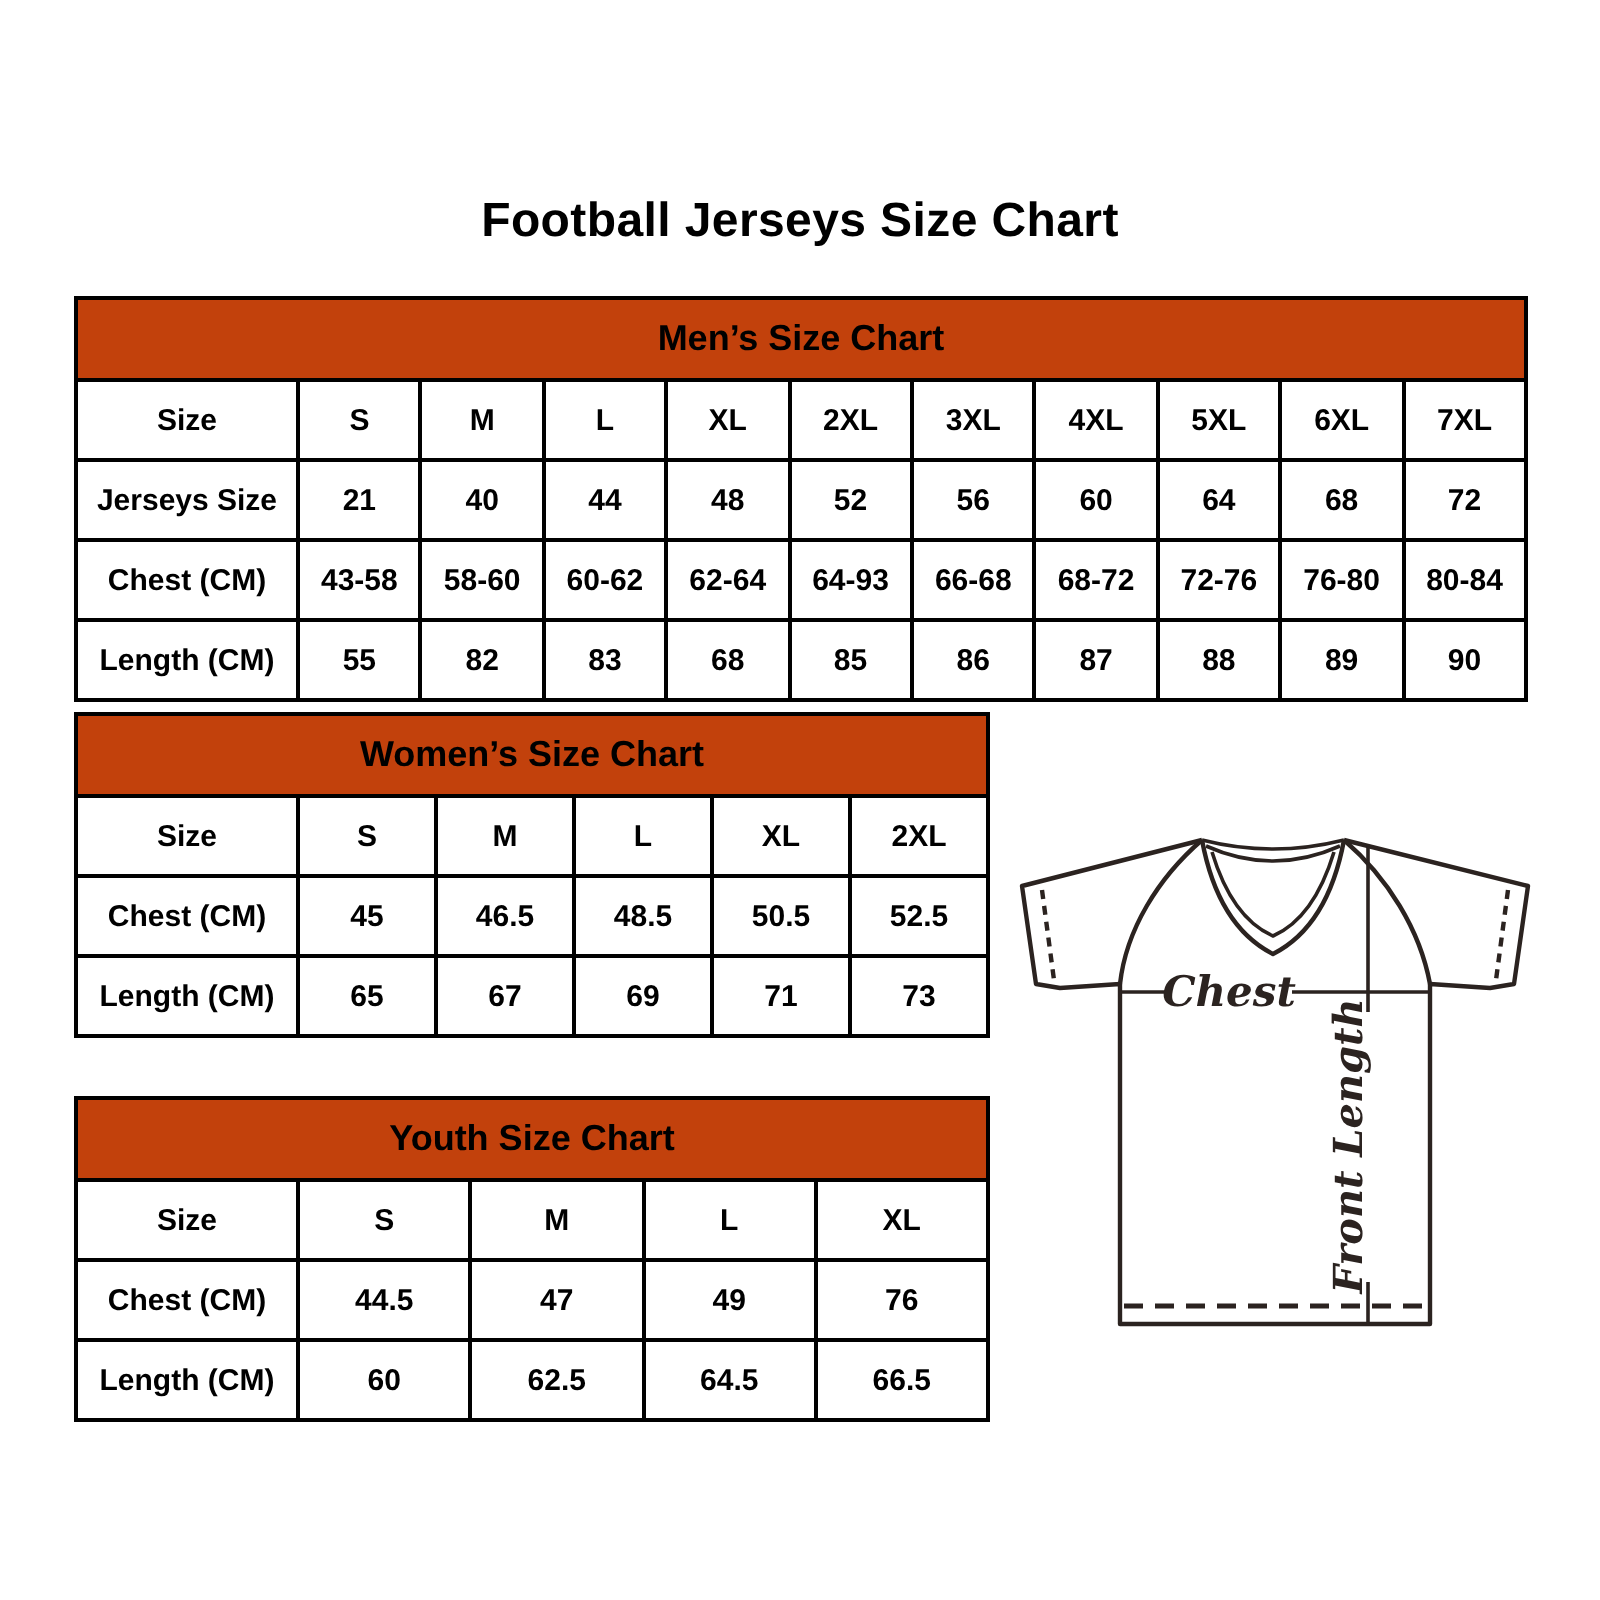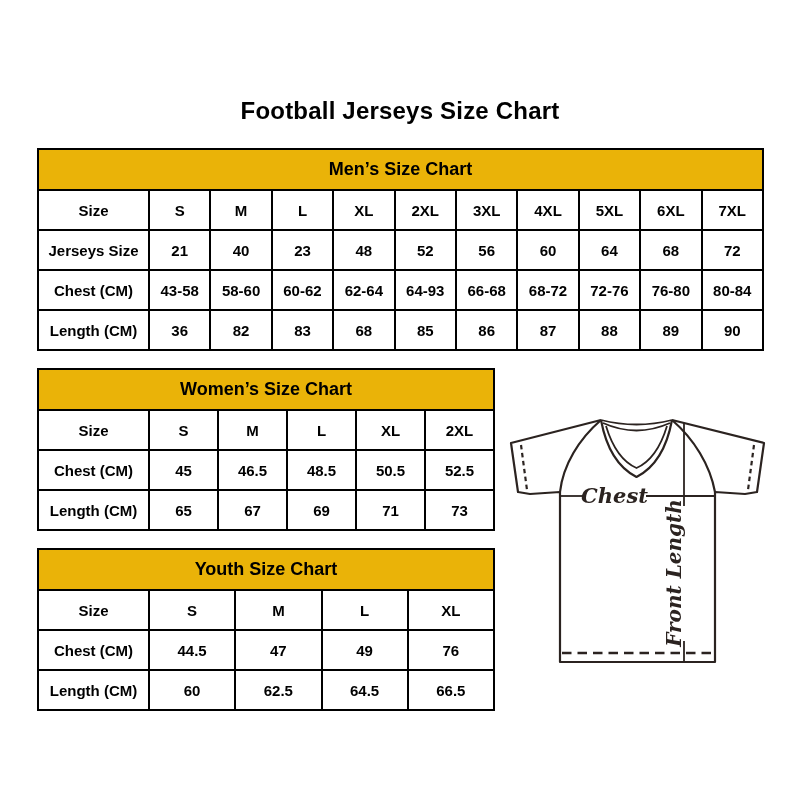--- a/index.html
+++ b/index.html
@@ -37,26 +37,26 @@
     padding: 0 2px;
     text-align: center;
     vertical-align: middle;
     font-weight: bold;
     font-size: 15px;
     color: #000;
     overflow: hidden;
     white-space: nowrap;
   }
   table.size-table th.tbl-head {
-    background: #eab308;
+    background: #c2410c;
     font-size: 18px;
     height: 41px;
   }
   #table-mens   { left: 37px; top: 148px; width: 727px; }
-  #table-womens { left: 37px; top: 368px; width: 458px; }
+  #table-womens { left: 37px; top: 356px; width: 458px; }
   #table-youth  { left: 37px; top: 548px; width: 458px; }
 
   svg.jersey { position: absolute; left: 505px; top: 413px; width: 270px; height: 256px; }
   svg.jersey .stroke {
     fill: none;
     stroke: #2b2320;
     stroke-width: 2.2;
     stroke-linejoin: round;
     stroke-linecap: butt;
   }
@@ -109,21 +109,21 @@
           <td>3XL</td>
           <td>4XL</td>
           <td>5XL</td>
           <td>6XL</td>
           <td>7XL</td>
         </tr>
         <tr>
           <td>Jerseys Size</td>
           <td>21</td>
           <td>40</td>
-          <td>23</td>
+          <td>44</td>
           <td>48</td>
           <td>52</td>
           <td>56</td>
           <td>60</td>
           <td>64</td>
           <td>68</td>
           <td>72</td>
         </tr>
         <tr>
           <td>Chest (CM)</td>
@@ -133,21 +133,21 @@
           <td>62-64</td>
           <td>64-93</td>
           <td>66-68</td>
           <td>68-72</td>
           <td>72-76</td>
           <td>76-80</td>
           <td>80-84</td>
         </tr>
         <tr>
           <td>Length (CM)</td>
-          <td>36</td>
+          <td>55</td>
           <td>82</td>
           <td>83</td>
           <td>68</td>
           <td>85</td>
           <td>86</td>
           <td>87</td>
           <td>88</td>
           <td>89</td>
           <td>90</td>
         </tr>

